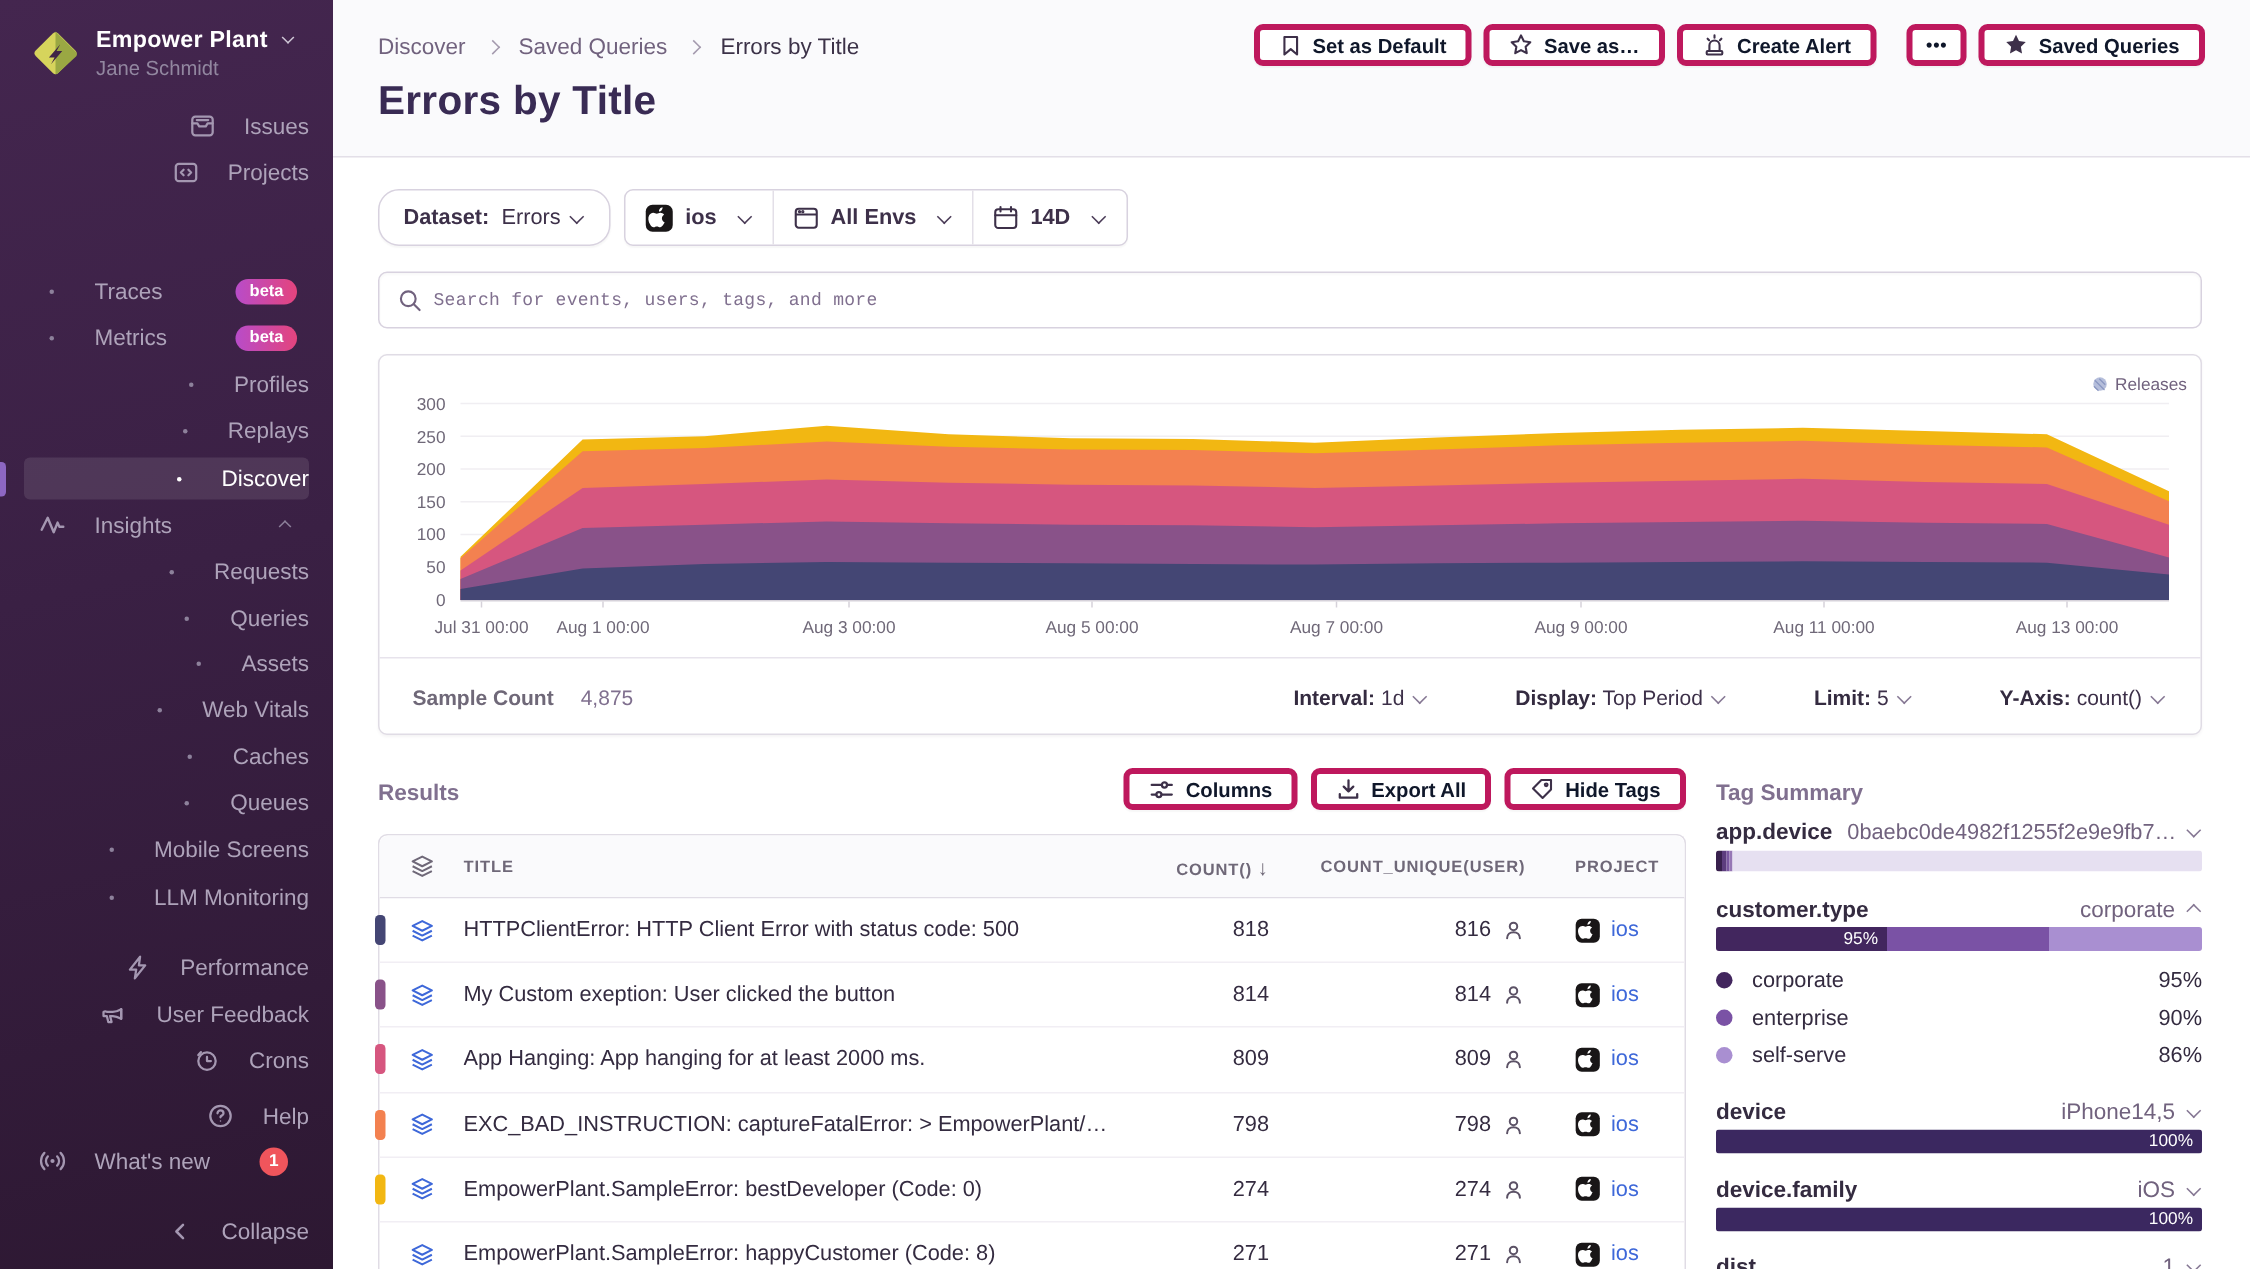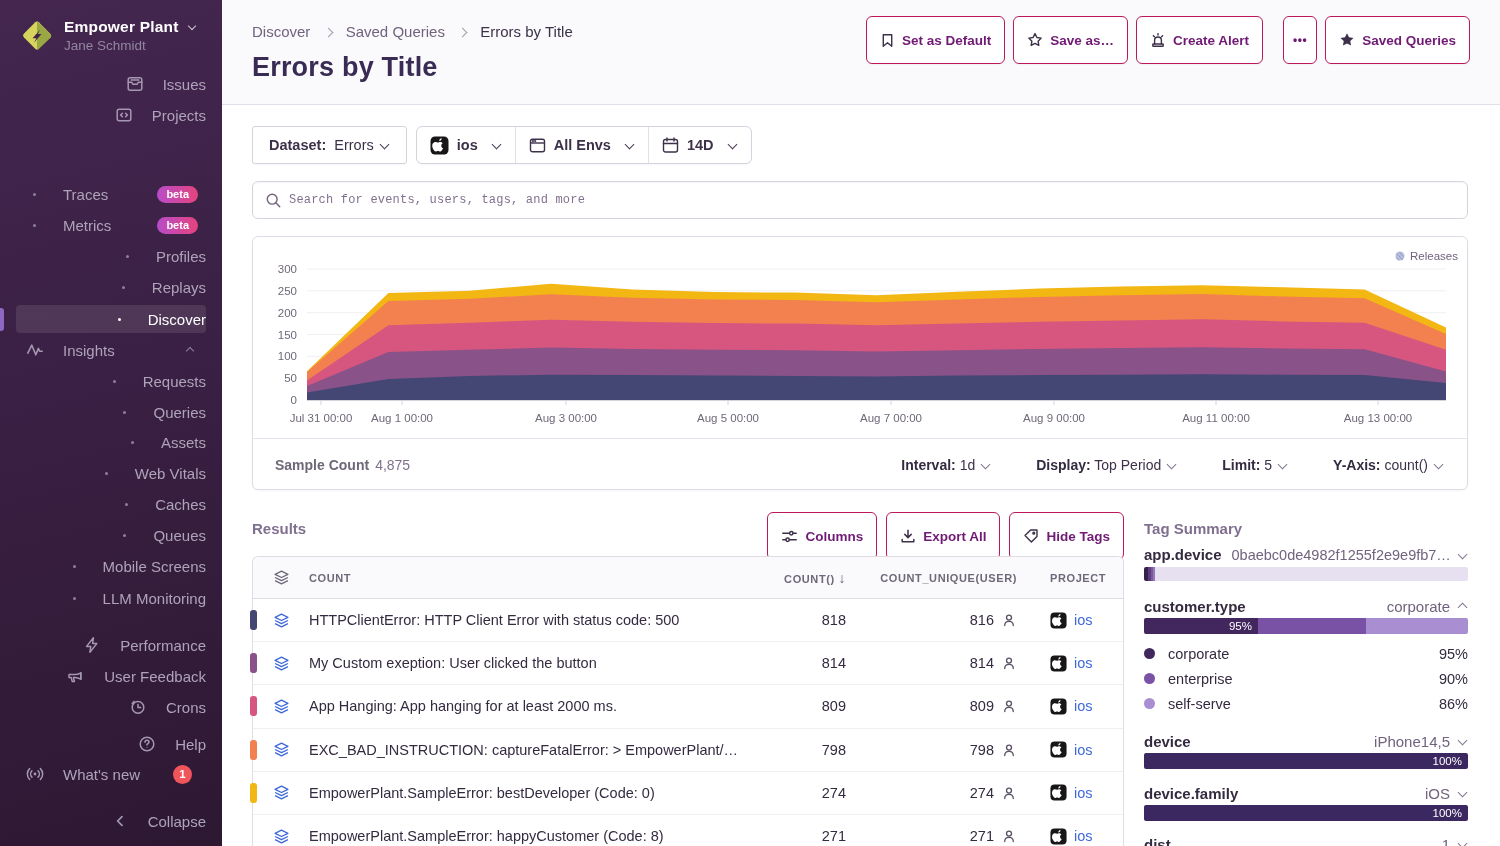--- a/index.html
+++ b/index.html
@@ -5,41 +5,41 @@
 * { margin:0; padding:0; box-sizing:border-box; }
 html,body { width:1500px; height:846px; overflow:hidden; font-family:"Liberation Sans",sans-serif; background:#fff; }
 .sidebar { position:fixed; left:0; top:0; width:222px; height:846px; background:linear-gradient(166deg,#44264f 0%,#3a2044 45%,#2d1832 100%); color:#b5abbf;text-decoration:underline; }
 .main { position:absolute; left:222px; top:0; width:1278px; height:846px; background:#fff; }
 .hdr { position:absolute; left:0; top:0; width:1278px; height:105px; background:#fafafc; border-bottom:1px solid #e3dfe8; }
 .crumbs { position:absolute; left:30px; top:23px; font-size:15px; color:#71627e; }
 .crumbs .sep { display:inline-block; width:7px; height:7px; border-right:1.7px solid #a49aae; border-bottom:1.7px solid #a49aae; transform:rotate(-45deg); margin:0 10px 1px; }
 .crumbs .cur { color:#3c3248; }
 .pagetitle { position:absolute; left:30px; top:52px; font-size:27px; font-weight:bold; color:#392b54; letter-spacing:0.2px; }
 .hbtns { position:absolute; right:30px; top:16px; display:flex; gap:8px; }
-.btn { display:inline-flex; align-items:center; gap:7px; background:#fff; border:1px solid #be185d; border-radius:6px; height:48px; padding:0 13px; font-size:13.5px; font-weight:bold; color:#701a75; box-shadow:0 1px 1px rgba(50,40,60,0.04); }
+.btn { display:inline-flex; align-items:center; gap:7px; background:#fff; border:4px solid #be185d; border-radius:6px; height:28px; padding:0 13px; font-size:13.5px; font-weight:bold; color:#0f172a; box-shadow:0 1px 1px rgba(50,40,60,0.04); }
 .btn svg { flex:0 0 auto; }
 
 .filterrow { position:absolute; left:30px; top:126px; display:flex; gap:9px; }
-.fbtn { display:inline-flex; align-items:center; background:#fff; border:1px solid #d8d2df; border-radius:3px; height:38px; padding:0 16px; font-size:14.5px; font-weight:bold; color:#3d3049; box-shadow:0 1px 1px rgba(50,40,60,0.04); }
+.fbtn { display:inline-flex; align-items:center; background:#fff; border:1px solid #d8d2df; border-radius:14px; height:38px; padding:0 16px; font-size:14.5px; font-weight:bold; color:#3d3049; box-shadow:0 1px 1px rgba(50,40,60,0.04); }
 .fgroup { display:inline-flex; align-items:stretch; background:#fff; border:1px solid #d8d2df; border-radius:6px; height:38px; box-shadow:0 1px 1px rgba(50,40,60,0.04); }
 .fseg { display:inline-flex; align-items:center; gap:8px; padding:0 13px; font-size:14.5px; font-weight:bold; color:#3d3049; }
 .fsep { width:1px; background:#e3dfe8; margin:0; }
 .chev { display:inline-block; width:10px; height:9px; margin-left:6px; position:relative; top:-2px; }
 .chev:before { content:""; position:absolute; left:1px; top:2px; width:6px; height:6px; border-right:1.8px solid #4a3b57; border-bottom:1.8px solid #4a3b57; transform:rotate(45deg); }
 .chev.gray:before { border-color:#857793; }
 .chev.up:before { transform:rotate(225deg); top:4px; }
 
 .search { position:absolute; left:30px; top:181px; width:1216px; height:38px; background:#fff; border:1px solid #d8d2df; border-radius:6px; display:flex; align-items:center; padding:0 12px; box-shadow:inset 0 1px 2px rgba(50,40,60,0.04); }
 .search .ph { font-family:"Liberation Mono",monospace; font-size:12px; color:#80708f; margin-left:7px; letter-spacing:0.2px; }
 
 .panel { position:absolute; left:30px; top:236px; width:1216px; height:254px; background:#fff; border:1px solid #e0dce5; border-radius:6px; box-shadow:0 1px 2px rgba(50,40,60,0.05); }
 .pfoot { position:absolute; left:0; right:0; top:201px; height:52px; border-top:1px solid #e7e3ec; display:flex; align-items:center; }
 .sc-label { font-size:14px; font-weight:bold; color:#6f6878; margin-left:22px; }
-.sc-val { font-size:14px; color:#80708f; margin-left:6px; }
-.pctrls { margin-left:auto; display:flex; align-items:center; gap:45px; margin-right:23px; font-size:14px; color:#3d3049; }
+.sc-val { font-size:14px; color:#80708f; margin-left:18px; }
+.pctrls { margin-left:auto; display:flex; align-items:center; gap:58px; margin-right:23px; font-size:14px; color:#3d3049; }
 .pctrls b { font-weight:bold; color:#342b40; }
 
 .results-label { position:absolute; left:30px; top:520px; font-size:15px; font-weight:bold; color:#80708f; }
 .rbtns { position:absolute; right:376px; top:512px; display:flex; gap:9px; }
 
 .table { position:absolute; left:30px; top:556px; width:872px; height:290px; background:#fff; border:1px solid #e0dce5; border-radius:6px 6px 0 0; border-bottom:none; }
 .thead { height:42px; background:#fafafc; border-bottom:1px solid #e0dce5; border-radius:6px 6px 0 0; display:flex; align-items:center; font-size:11px; font-weight:bold; color:#6f6878; letter-spacing:0.6px; }
 .trow { height:43.2px; border-bottom:1px solid #f1eef4; display:flex; align-items:center; font-size:14.5px; color:#342b40; position:relative; }
 .tbar { position:absolute; left:-3px; top:11px; width:7px; height:20px; border-radius:3px; }
 .c-stack { width:56px; display:flex; justify-content:center; flex:0 0 auto; }
@@ -273,21 +273,21 @@
   </div>
   <div class="table">
     <div class="thead">
       <span class="c-stack">
           <svg width="17" height="17" viewBox="0 0 18 18" fill="none" stroke="#6f6878" stroke-width="1.4" stroke-linejoin="round">
             <path d="M9 2.2 15.8 5.6 9 9 2.2 5.6Z"></path>
             <path d="M2.2 9 9 12.4 15.8 9"></path>
             <path d="M2.2 12.4 9 15.8 15.8 12.4"></path>
           </svg>
         </span>
-      <span class="c-title">COUNT</span>
+      <span class="c-title">TITLE</span>
       <span class="c-count">COUNT() <span style="font-weight:normal;font-size:14px">↓</span></span>
       <span class="c-cu" style="gap:0">COUNT_UNIQUE(USER)</span>
       <span class="c-proj">PROJECT</span>
     </div>
     <div class="trow">
         <span class="tbar" style="background:#444674"></span>
         <span class="c-stack">
           <svg width="17" height="17" viewBox="0 0 18 18" fill="none" stroke="#3e68d9" stroke-width="1.4" stroke-linejoin="round">
             <path d="M9 2.2 15.8 5.6 9 9 2.2 5.6Z"></path>
             <path d="M2.2 9 9 12.4 15.8 9"></path>

